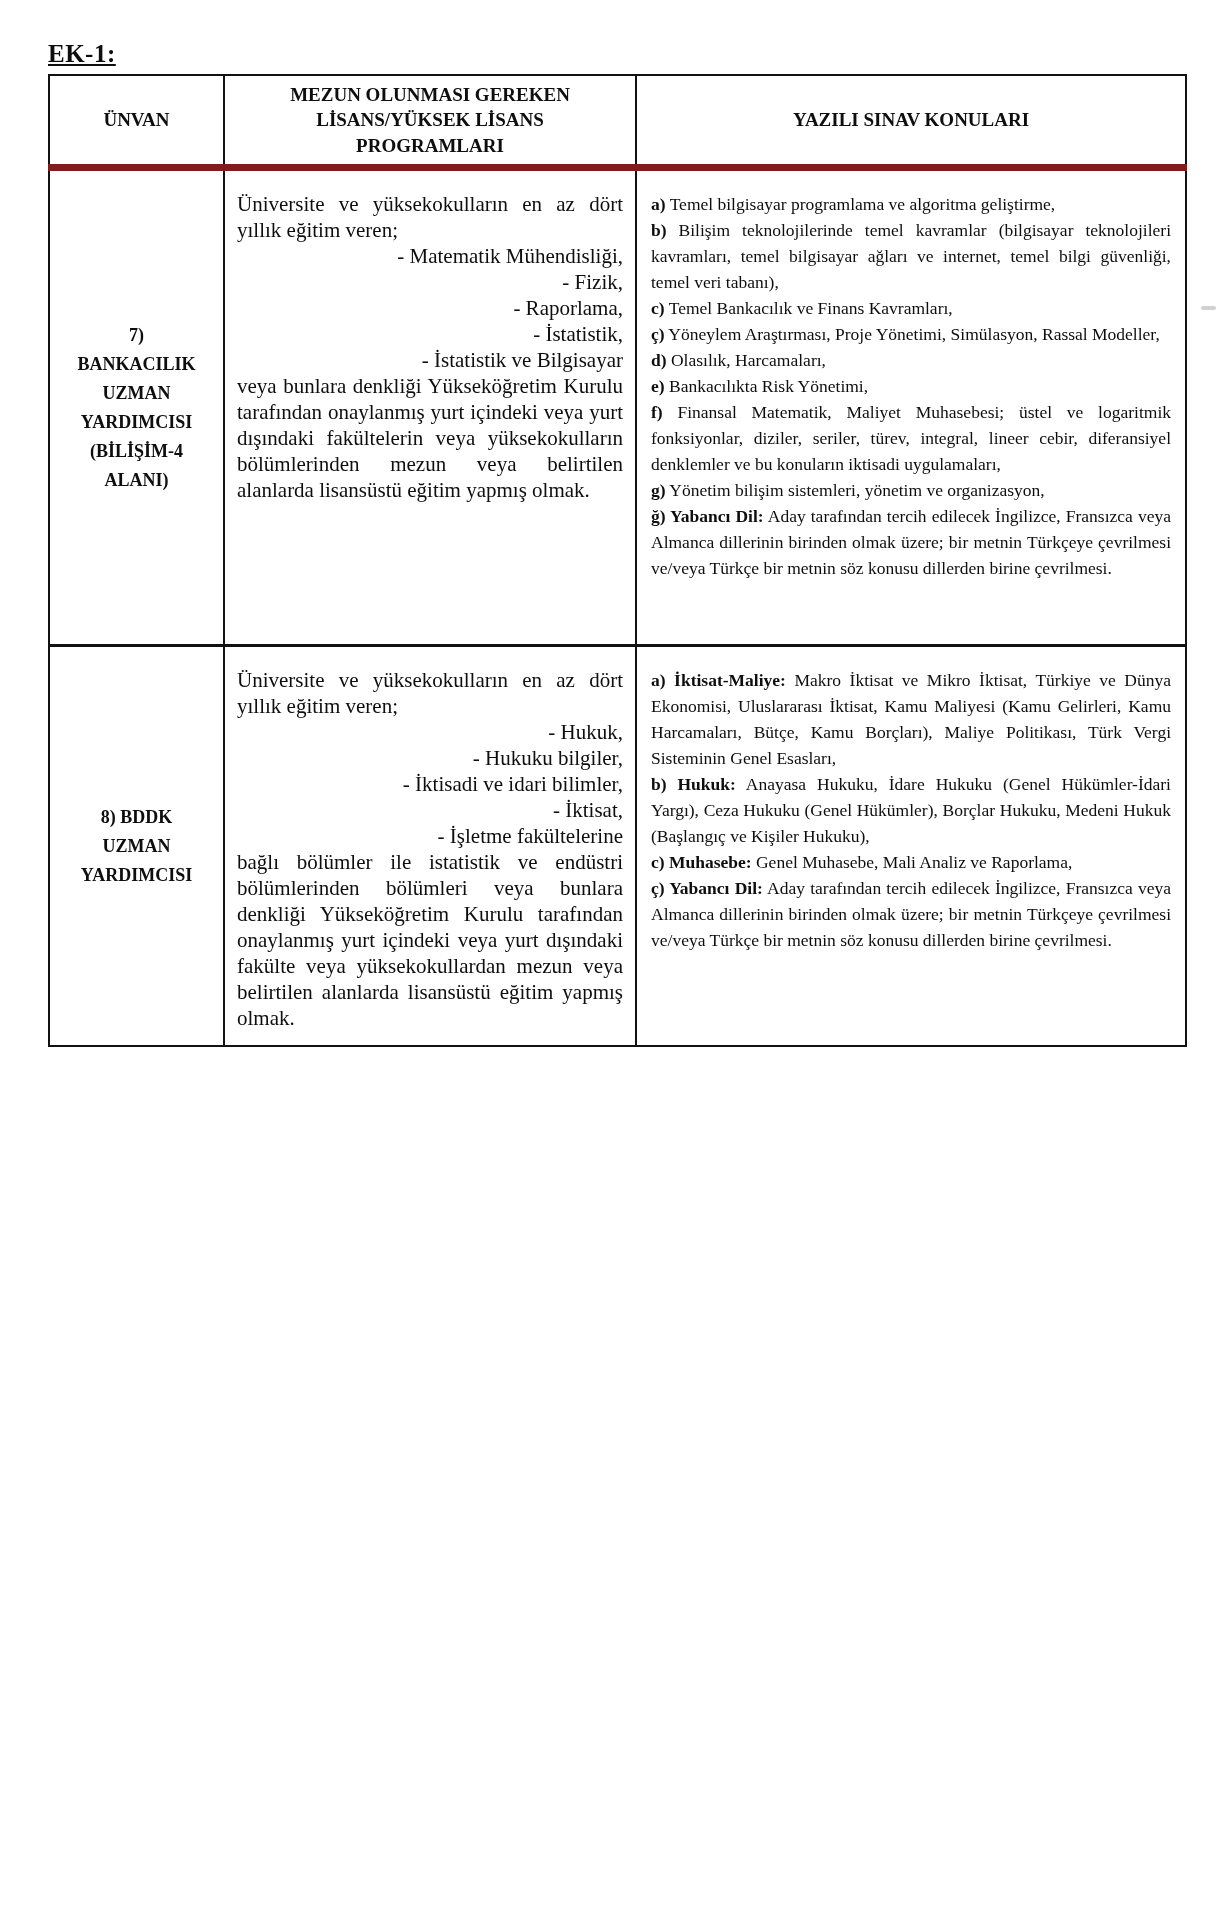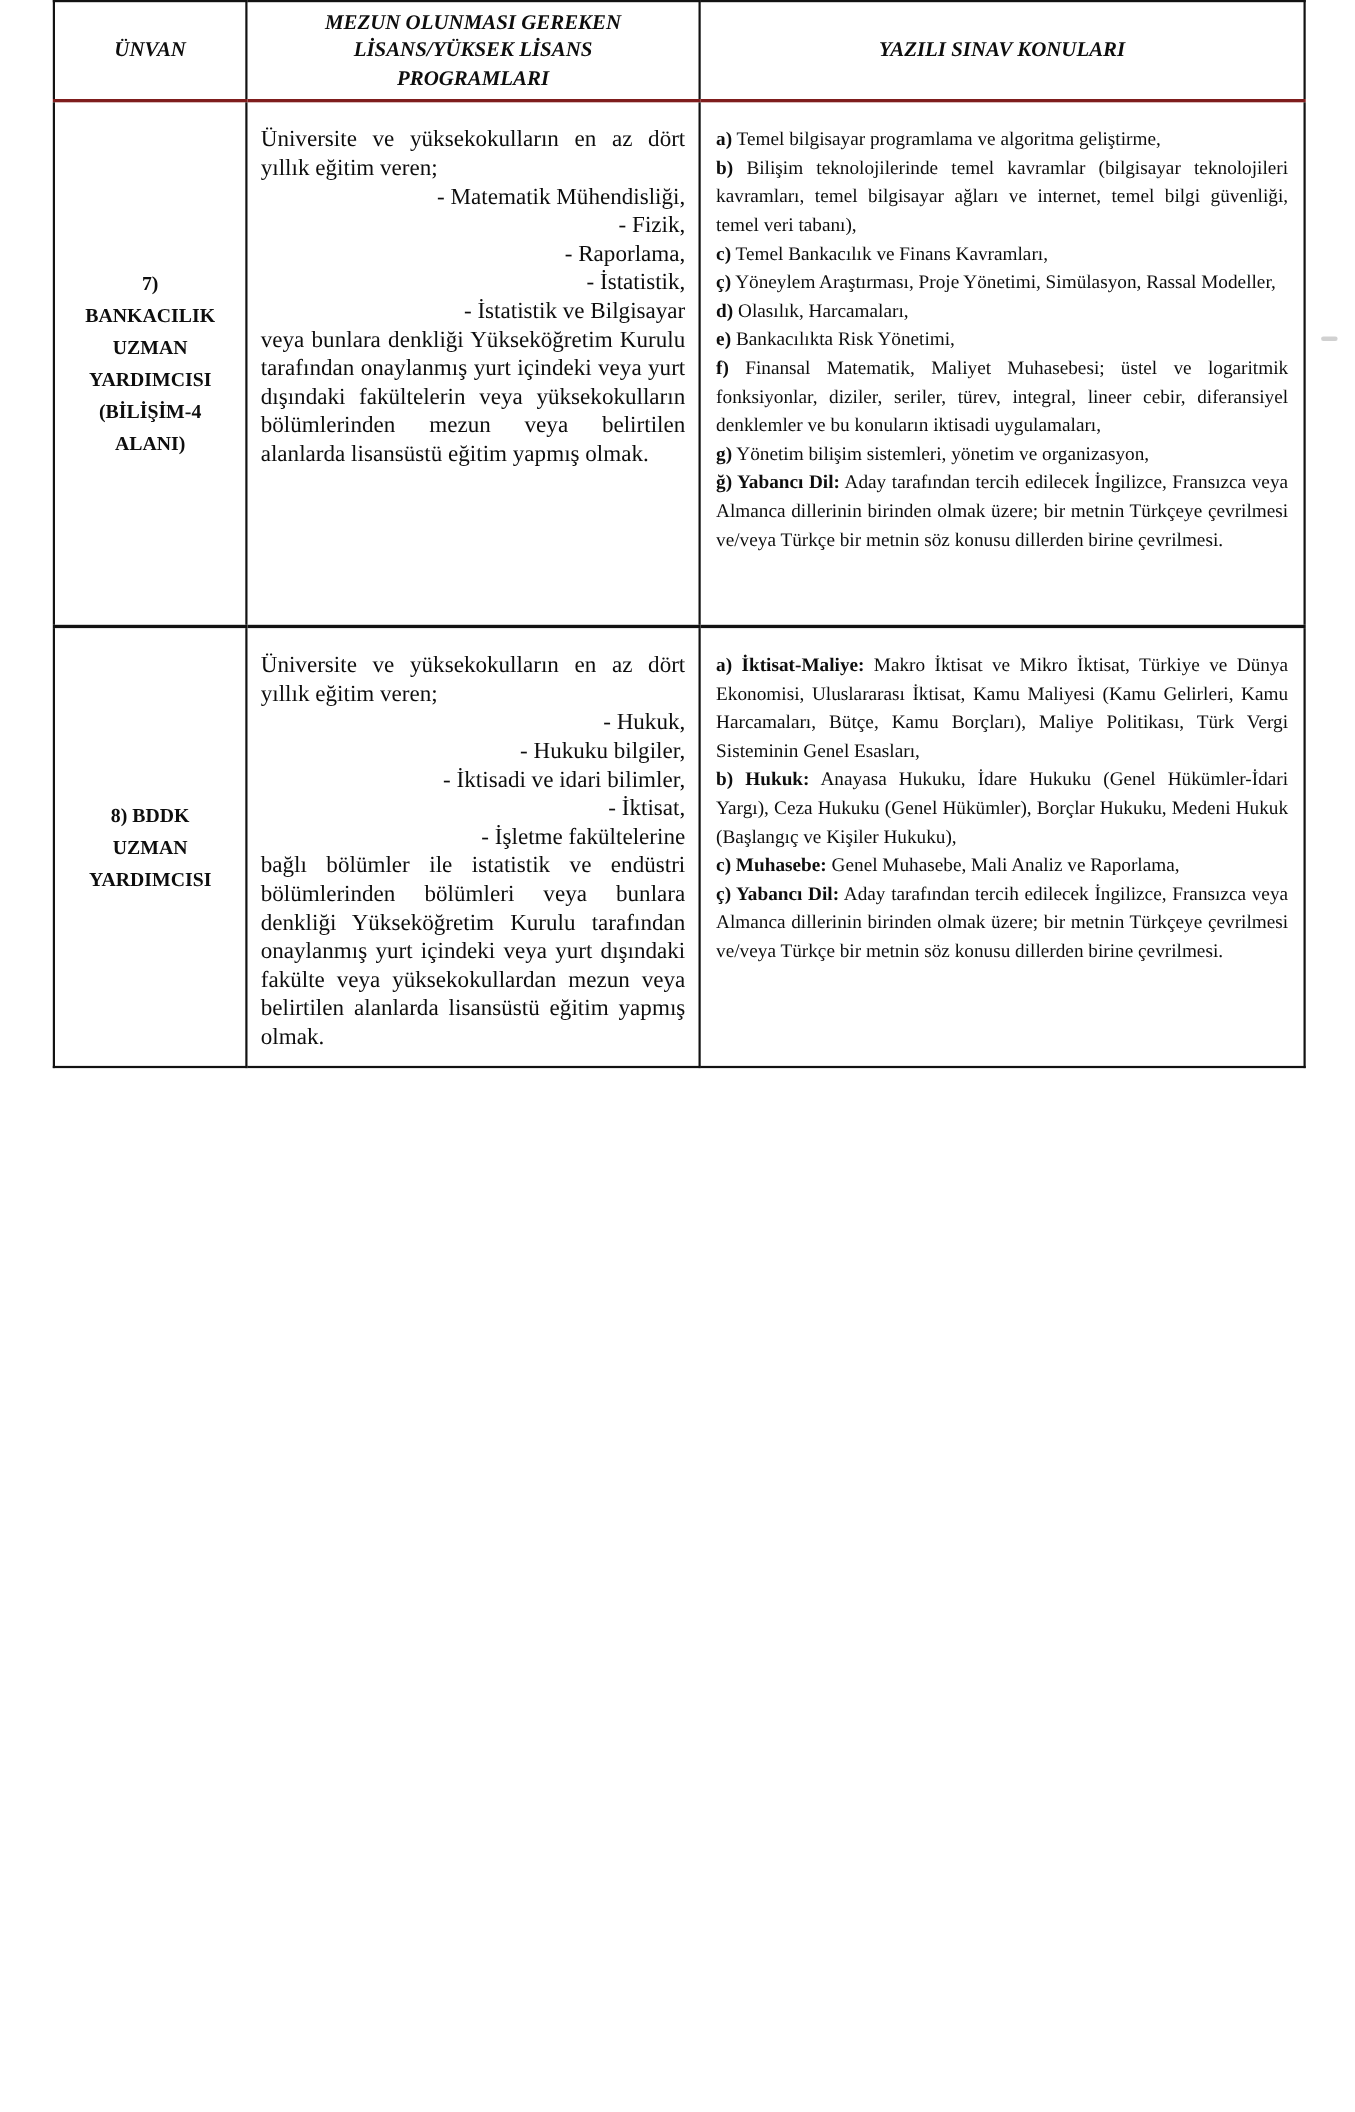--- a/index.html
+++ b/index.html
@@ -33,28 +33,27 @@
     width: 1137px;
     border-collapse: collapse;
     table-layout: fixed;
     border: 2px solid #121212;
   }
   .doc-table th, .doc-table td {
     border: 2px solid #121212;
   }
   .doc-table thead th {
     height: 80px;
-    border-bottom: 3px solid #7f1d1d;
+    border-bottom: 7px solid #7f1d1d;
     font-size: 19px;
     font-weight: bold;
     text-align: center;
     vertical-align: middle;
     padding: 4px 10px;
     line-height: 1.35;
-    font-style: italic;
   }
   col.c-unvan   { width: 175px; }
   col.c-prog    { width: 412px; }
   col.c-topics  { width: 550px; }
 
   tr.row-1 { height: 478px; }
   tr.row-2 { height: 378px; }
   tr.row-2 td { border-top: 3px solid #121212; }
 
   td.unvan-cell {
@@ -92,20 +91,21 @@
     background: #b9b9b9;
     opacity: 0.65;
     border-radius: 2px;
   }
 </style>
 </head>
 <body>
 
 <div class="sheet">
 
+  <div class="doc-title">EK-1:</div>
 
   <table class="doc-table">
     <colgroup>
       <col class="c-unvan">
       <col class="c-prog">
       <col class="c-topics">
     </colgroup>
     <thead>
       <tr>
         <th>ÜNVAN</th>

